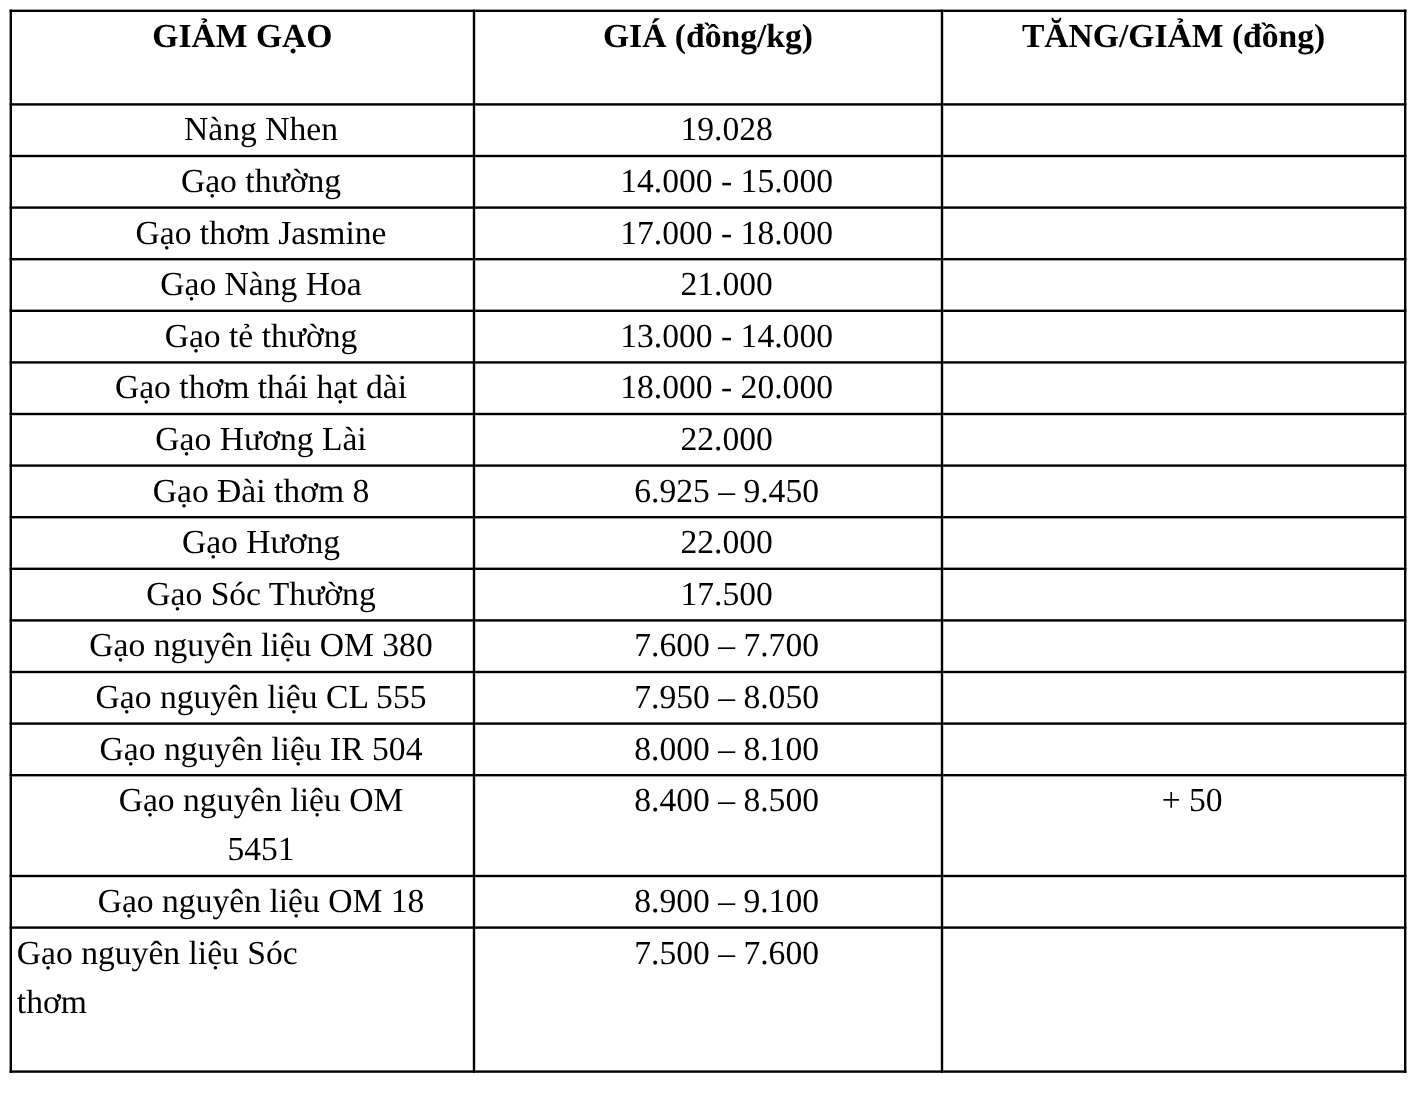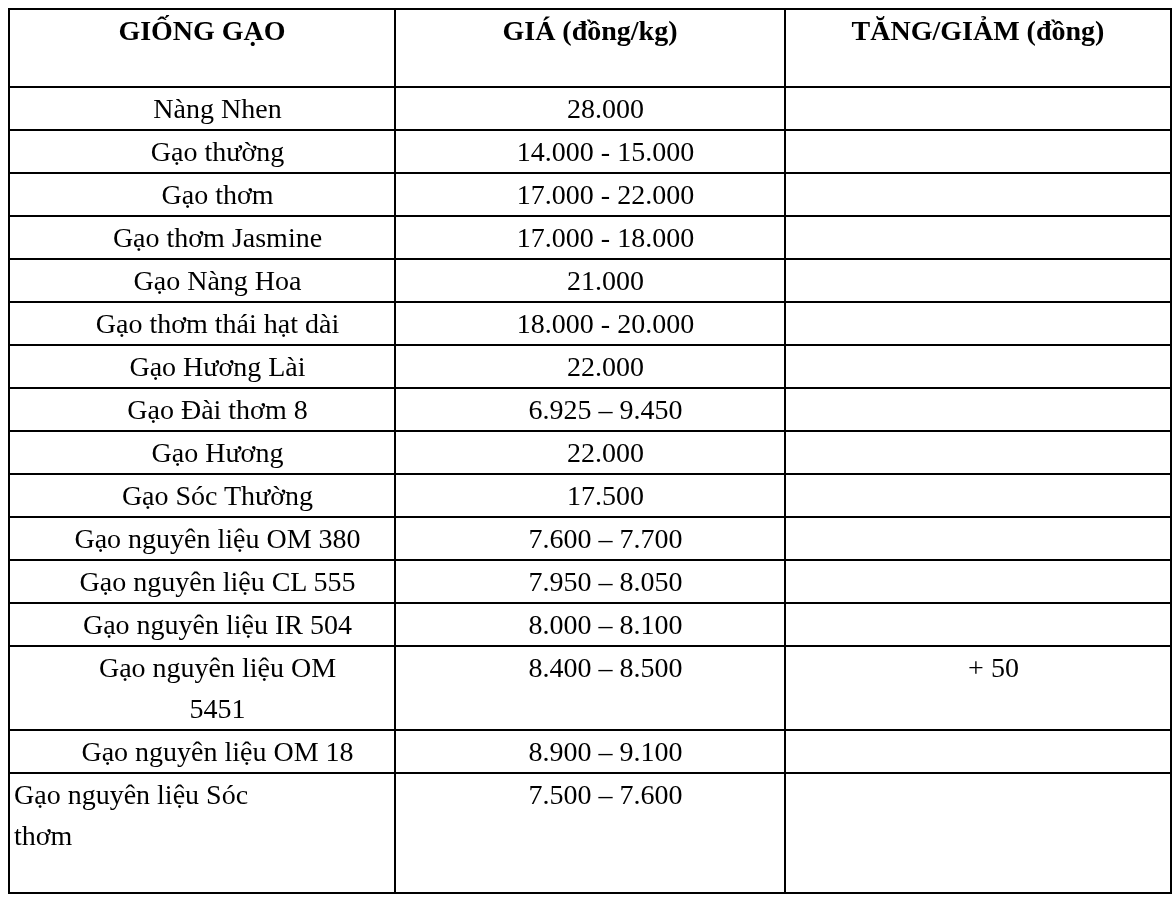--- a/index.html
+++ b/index.html
@@ -54,49 +54,49 @@
 <body>
 
 <table class="price-table">
   <colgroup>
       <col class="c1">
       <col class="c2">
       <col class="c3">
     </colgroup>
   <thead>
     <tr>
-      <th>GIỐNG GẠO</th>
+      <th>GIẢM GẠO</th>
       <th>GIÁ (đồng/kg)</th>
       <th>TĂNG/GIẢM (đồng)</th>
     </tr>
   </thead>
   <tbody>
     <tr>
       <td>Nàng Nhen</td>
-      <td>28.000</td>
+      <td>19.028</td>
       <td></td>
     </tr>
     <tr>
       <td>Gạo thường</td>
       <td>14.000 - 15.000</td>
-      <td></td>
-    </tr>
-    <tr>
-      <td>Gạo thơm</td>
-      <td>17.000 - 22.000</td>
       <td></td>
     </tr>
     <tr>
       <td>Gạo thơm Jasmine</td>
       <td>17.000 - 18.000</td>
       <td></td>
     </tr>
     <tr>
       <td>Gạo Nàng Hoa</td>
       <td>21.000</td>
+      <td></td>
+    </tr>
+    <tr>
+      <td>Gạo tẻ thường</td>
+      <td>13.000 - 14.000</td>
       <td></td>
     </tr>
     <tr>
       <td>Gạo thơm thái hạt dài</td>
       <td>18.000 - 20.000</td>
       <td></td>
     </tr>
     <tr>
       <td>Gạo Hương Lài</td>
       <td>22.000</td>

